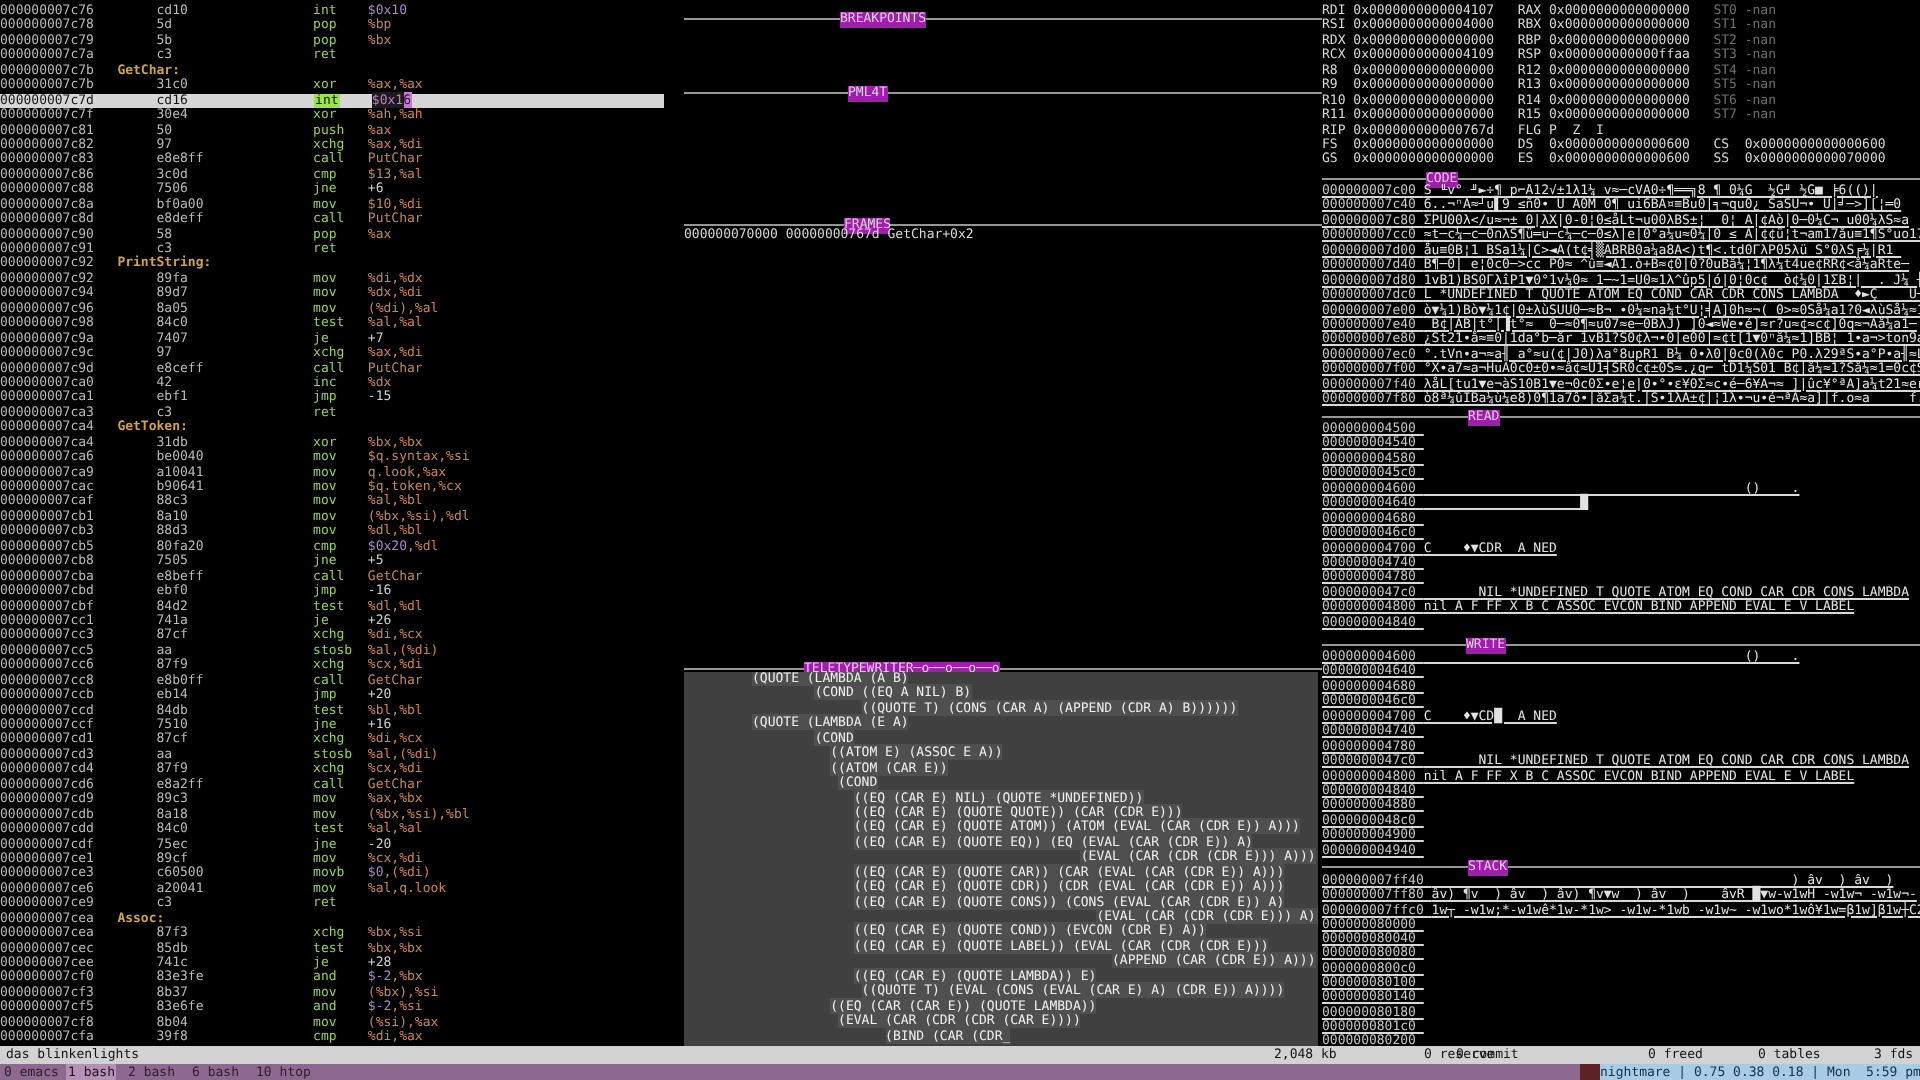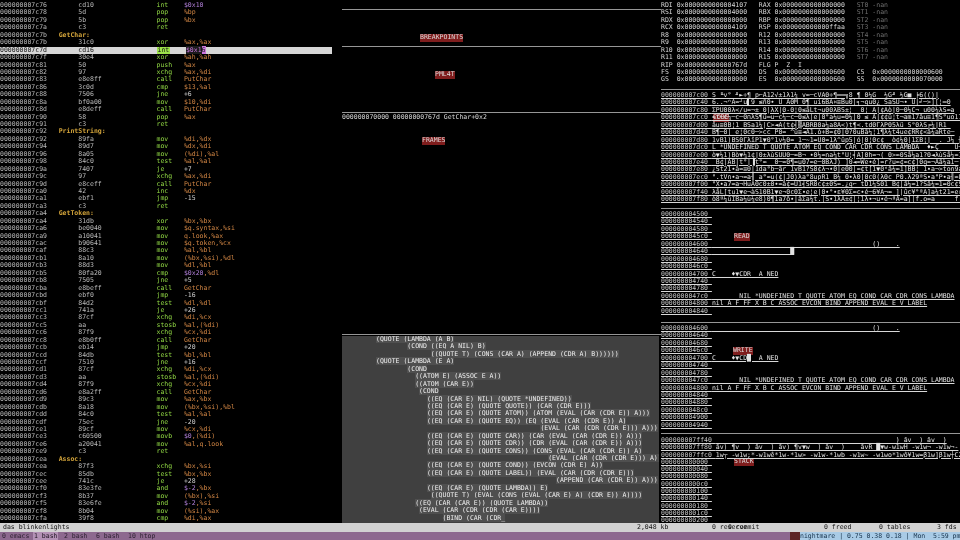--- a/index.html
+++ b/index.html
@@ -15,21 +15,21 @@
   .c-lbl-ind{display:inline-block;width:15ch;color:#b9b9b9;white-space:pre;}
   .lbl{color:#d3a43a;font-weight:bold;}
   .or{color:#cf8443;} .oi{color:#b07fd8;} .on{color:#cfcfcf;}
   .cur{background:#d6d6d6;}
   .cur .c-addr,.cur .c-byte{color:#161616;}
   .cur .c-mn{background:#9ce24b;color:#111;width:auto;padding:0 1px;margin-right:4ch;}
   .osd{background:#1b1b1b;color:#cb76dd;margin-top:24px;} .osi{background:#cb76dd;color:#1b1b1b;}
   
   .hdr{position:absolute;height:8px;}
   .hdr .ln{position:absolute;left:0;right:0;top:3px;height:1px;background:#969696;}
-  .hdr .tt{position:absolute;top:0;height:8px;line-height:7px;background:#7f1d1d;color:#dcdcdc;white-space:pre;margin-top:28px;}
+  .hdr .tt{position:absolute;top:0;height:8px;line-height:7px;background:#a21caf;color:#dcdcdc;white-space:pre;}
   .hdr-mid{left:342px;width:319px;}
   .hdr-right{left:661px;width:299px;}
   
   #tty{left:342px;top:336px;width:317px;height:187px;background:#404040;padding-left:34px;box-sizing:border-box;overflow:hidden;}
   .tl{height:7.45px;line-height:7.45px;white-space:pre;color:#f1f1f1;}
   .strip{background:#4f4f4f;}
   
   #regs{left:661px;top:2px;width:299px;}
   .dim{color:#6e6e6e;}
   .memrows{width:299px;overflow:hidden;text-decoration:underline;}
@@ -125,21 +125,21 @@
     <div class="r"><span class="c-addr">000000007cf8</span><span class="c-byte">8b04</span><span class="c-mn">mov</span><span class="or">(%si),%ax</span></div>
     <div class="r"><span class="c-addr">000000007cfa</span><span class="c-byte">39f8</span><span class="c-mn">cmp</span><span class="or">%di,%ax</span></div>
   </div>
 
 <div class="hdr hdr-mid" style="top:6px">
     <div class="ln"></div>
     <span class="tt" style="left:78px">BREAKPOINTS</span>
   </div>
 <div class="hdr hdr-mid" style="top:43px">
     <div class="ln"></div>
-    <span class="tt" style="left:93px">PML4T</span>
+    <span class="tt" style="left:82px">PML4T</span>
   </div>
 <div class="hdr hdr-mid" style="top:109px">
     <div class="ln"></div>
     <span class="tt" style="left:80px">FRAMES</span>
   </div>
 <div class="abs" id="frames-rows">
     <div class="r">000000070000 00000000767d GetChar+0x2</div>
   </div>
 <div class="hdr hdr-mid" style="top:331px">
     <div class="ln"></div>

